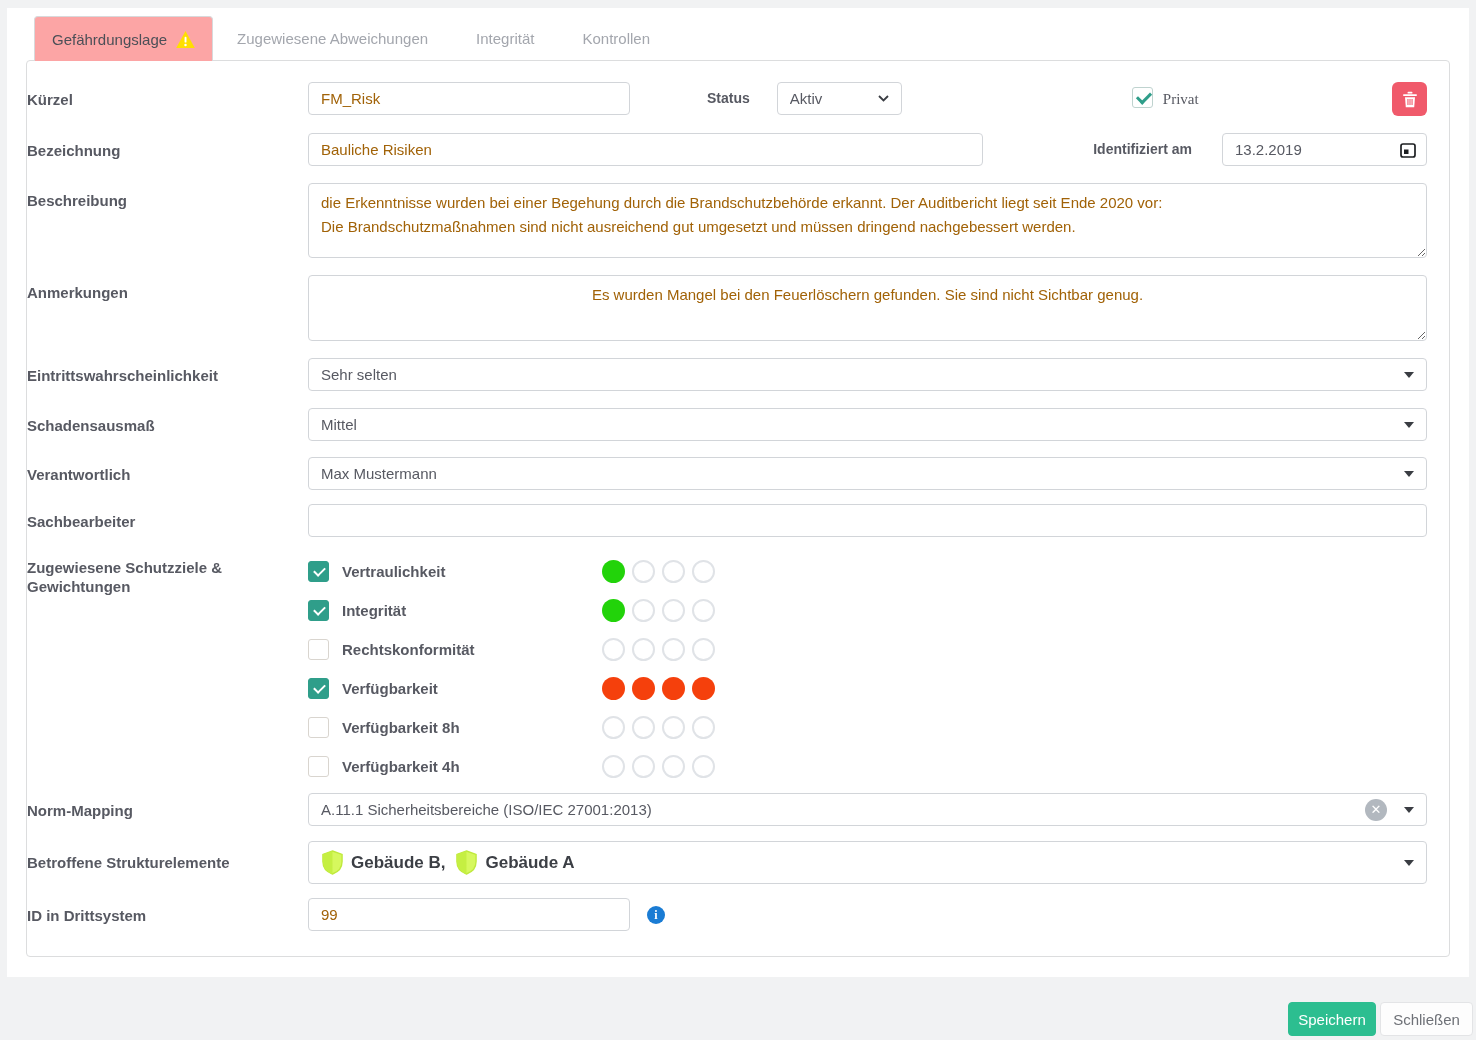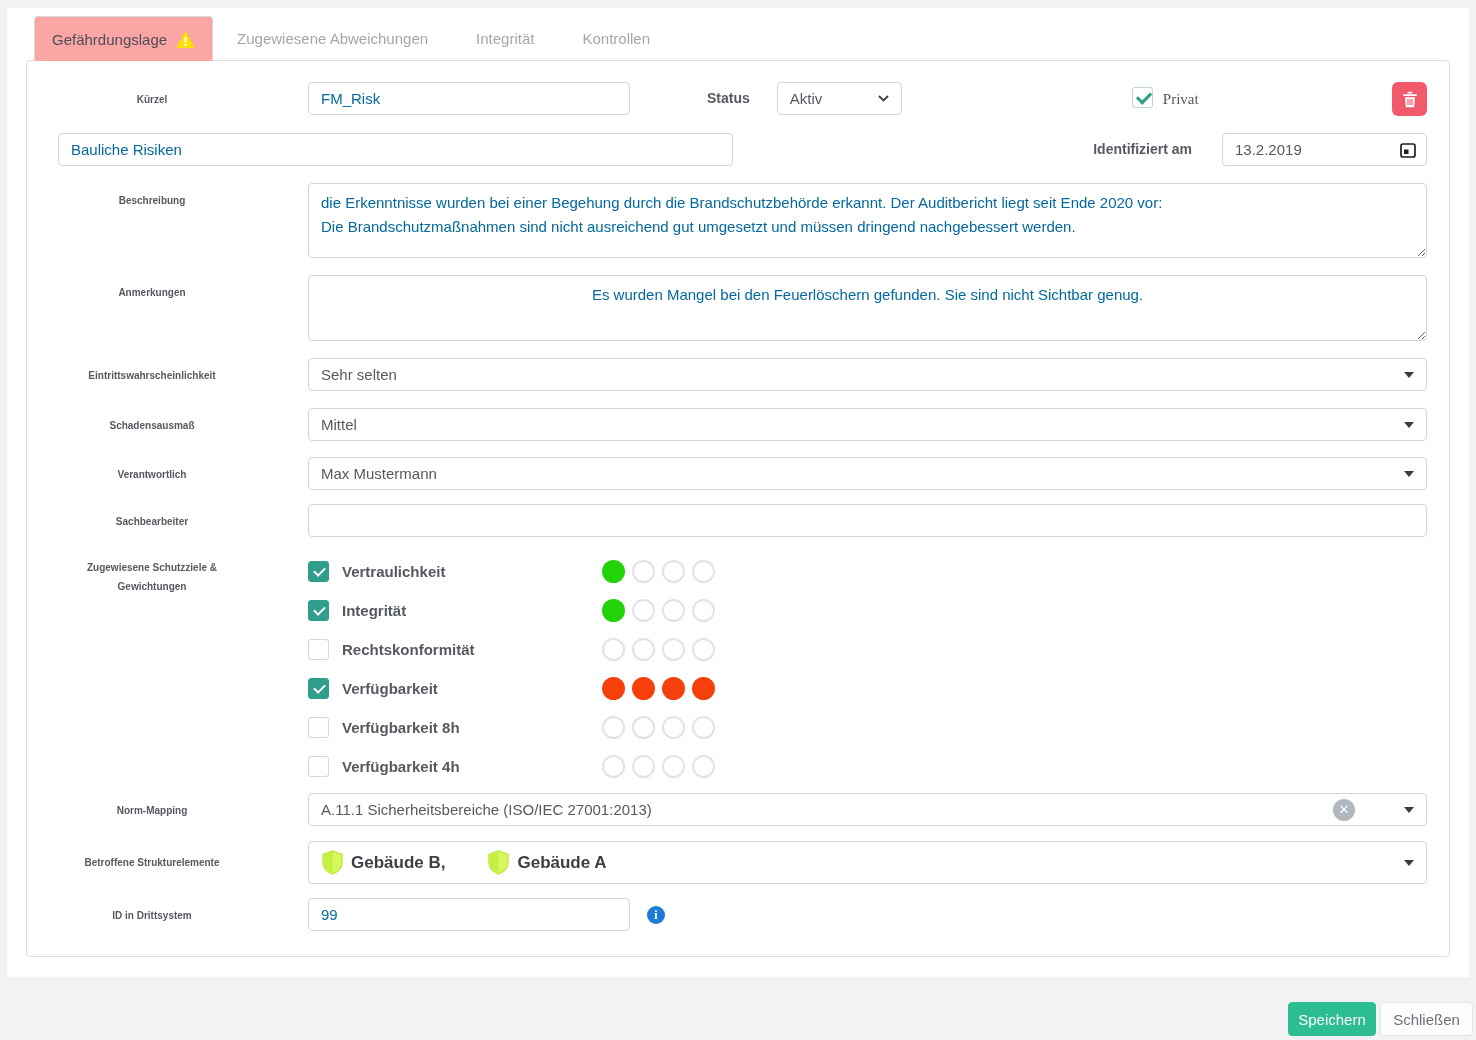--- a/index.html
+++ b/index.html
@@ -13,29 +13,29 @@
   .tab.active { background:#fca5a5; border:1px solid #d8d9db; border-bottom:none; border-radius:4px 4px 0 0;
                 color:#4c4f57; padding:0 17px; height:45px; margin-bottom:-1px; position:relative; z-index:3; }
   .tab.active .tab-label { color:#4c4f57; }
   .warn-icon { width:19px; height:17px; margin-left:9px; display:inline-block; }
 
   
   .card { margin:0 19px; border:1px solid #dcddde; border-radius:4px; height:897px; background:#fff;
           padding:21px 22px 0 0; position:relative; z-index:1; }
 
   .frow { display:flex; margin-bottom:17px; }
-  .flabel { flex:0 0 250px; text-align:center; font-size:10px; font-weight:700; color:#575962; padding-top:8px; line-height:19px; }
+  .flabel { flex:0 0 250px; text-align:left; font-size:15px; font-weight:700; color:#575962; padding-top:8px; line-height:19px; }
   .fcontent { flex:1; margin-left:31px; display:flex; align-items:flex-start; }
 
-  .tinput { height:33px; border:1px solid #d2d5d9; border-radius:4px; font-size:15px; color:#0369a1;
+  .tinput { height:33px; border:1px solid #d2d5d9; border-radius:4px; font-size:15px; color:#a16207;
             padding:0 12px; font-family:inherit; background:#fff; outline:none; }
   textarea.tinput { width:100%; padding:7px 12px; line-height:24px; resize:vertical; }
 
   .selectbox { height:33px; border:1px solid #d2d5d9; border-radius:4px; background:#fff; display:flex;
-               align-items:center; font-size:15px; color:#575962; padding:0 12px; cursor:pointer;gap:32px; }
+               align-items:center; font-size:15px; color:#575962; padding:0 12px; cursor:pointer; }
   .selectbox .sel-val { flex:1; white-space:nowrap; overflow:hidden; }
   .tri { width:0; height:0; border-left:5px solid transparent; border-right:5px solid transparent; border-top:6px solid #3a3d43; }
   .wide { width:100%; }
 
   
   .status-select { width:125px; margin-left:27px; }
   .chev { width:11px; height:7px; }
 
   
   .cb { width:21px; height:21px; border:1px solid #d9d5cf; border-radius:3px; background:#fff; position:relative; flex:0 0 21px; cursor:pointer; }
@@ -137,20 +137,21 @@
               <path d="M3 6.2 H13 L12.2 16.2 H3.8 Z" fill="#fff"></path>
               <rect x="5.4" y="8" width="1.1" height="6" fill="#f05a6b"></rect>
               <rect x="7.45" y="8" width="1.1" height="6" fill="#f05a6b"></rect>
               <rect x="9.5" y="8" width="1.1" height="6" fill="#f05a6b"></rect>
             </svg>
           </button>
         </div>
       </div>
 
       <div class="frow">
+        <div class="flabel">Bezeichnung</div>
         <div class="fcontent">
           <input class="tinput" style="width: 675px;" value="Bauliche Risiken">
           <div class="inline-label" style="margin-left:auto; margin-right:30px;">Identifiziert am</div>
           <div class="datebox">
             <span class="date-val">13.2.2019</span>
             <svg width="16" height="16" viewBox="0 0 16 16">
               <rect x="1" y="2" width="14" height="13" rx="2" fill="none" stroke="#1d1f22" stroke-width="1.7"></rect>
               <rect x="4" y="7.5" width="4.5" height="4.5" fill="#1d1f22"></rect>
             </svg>
           </div>

